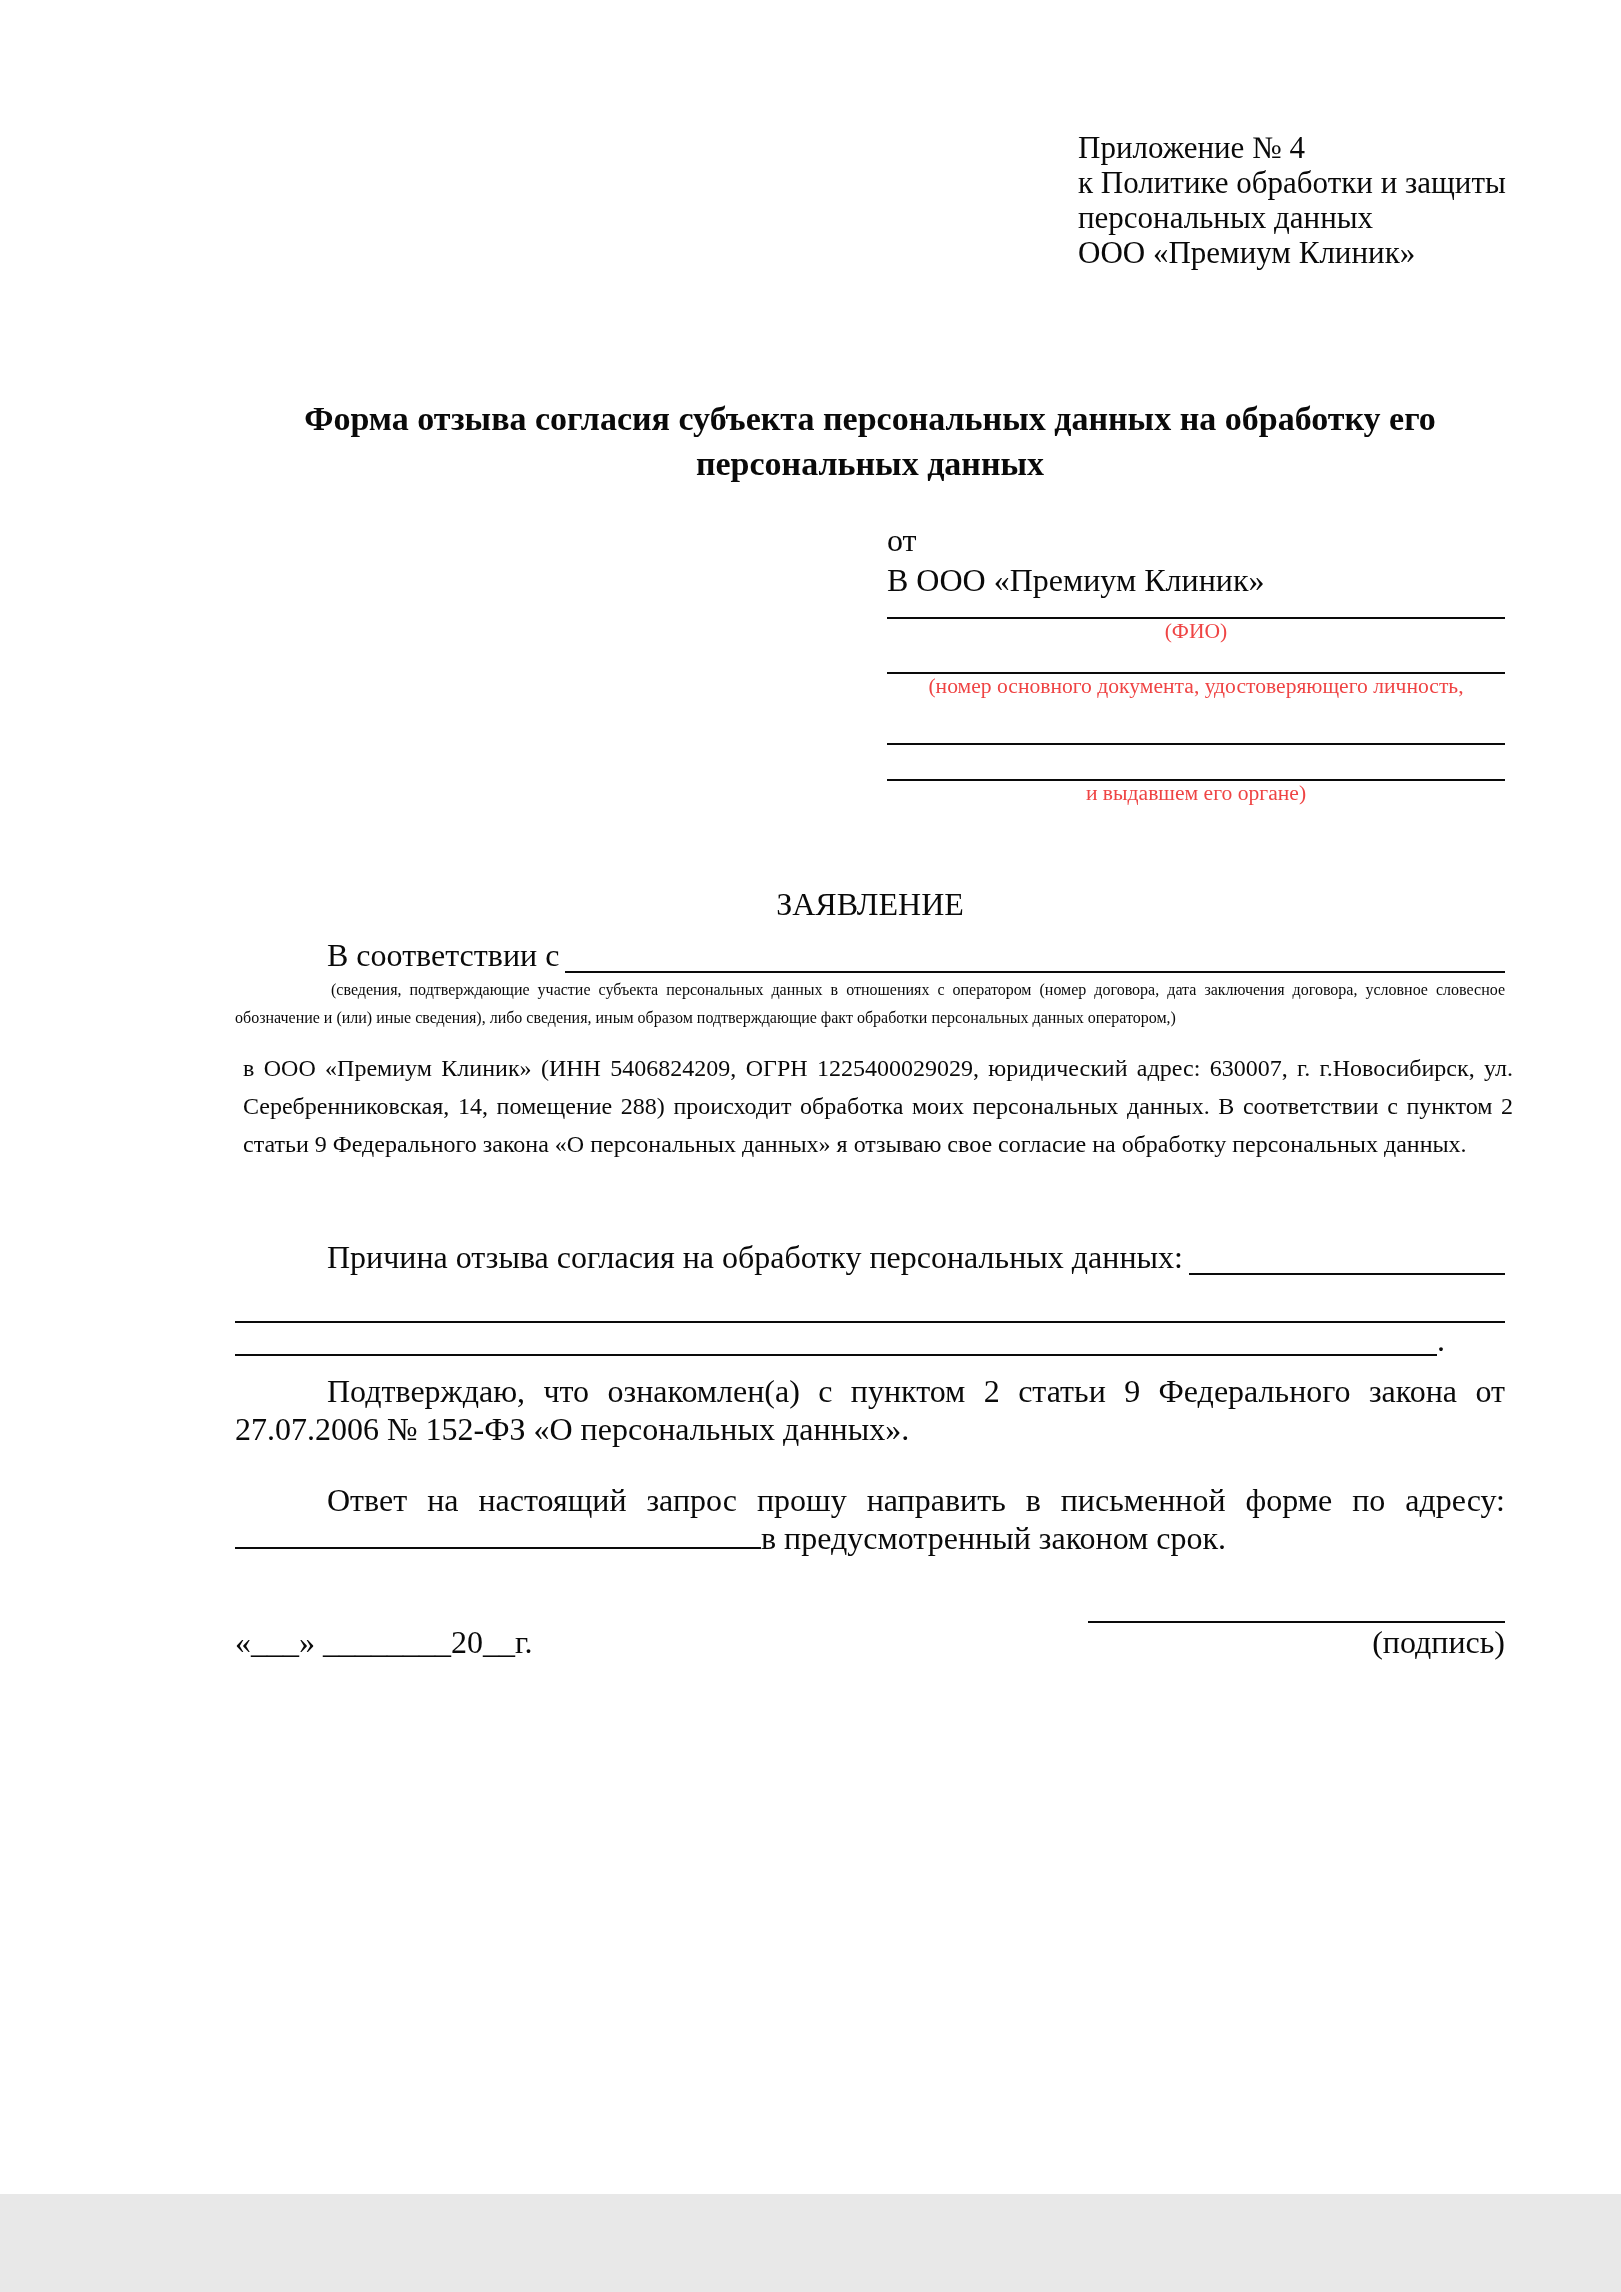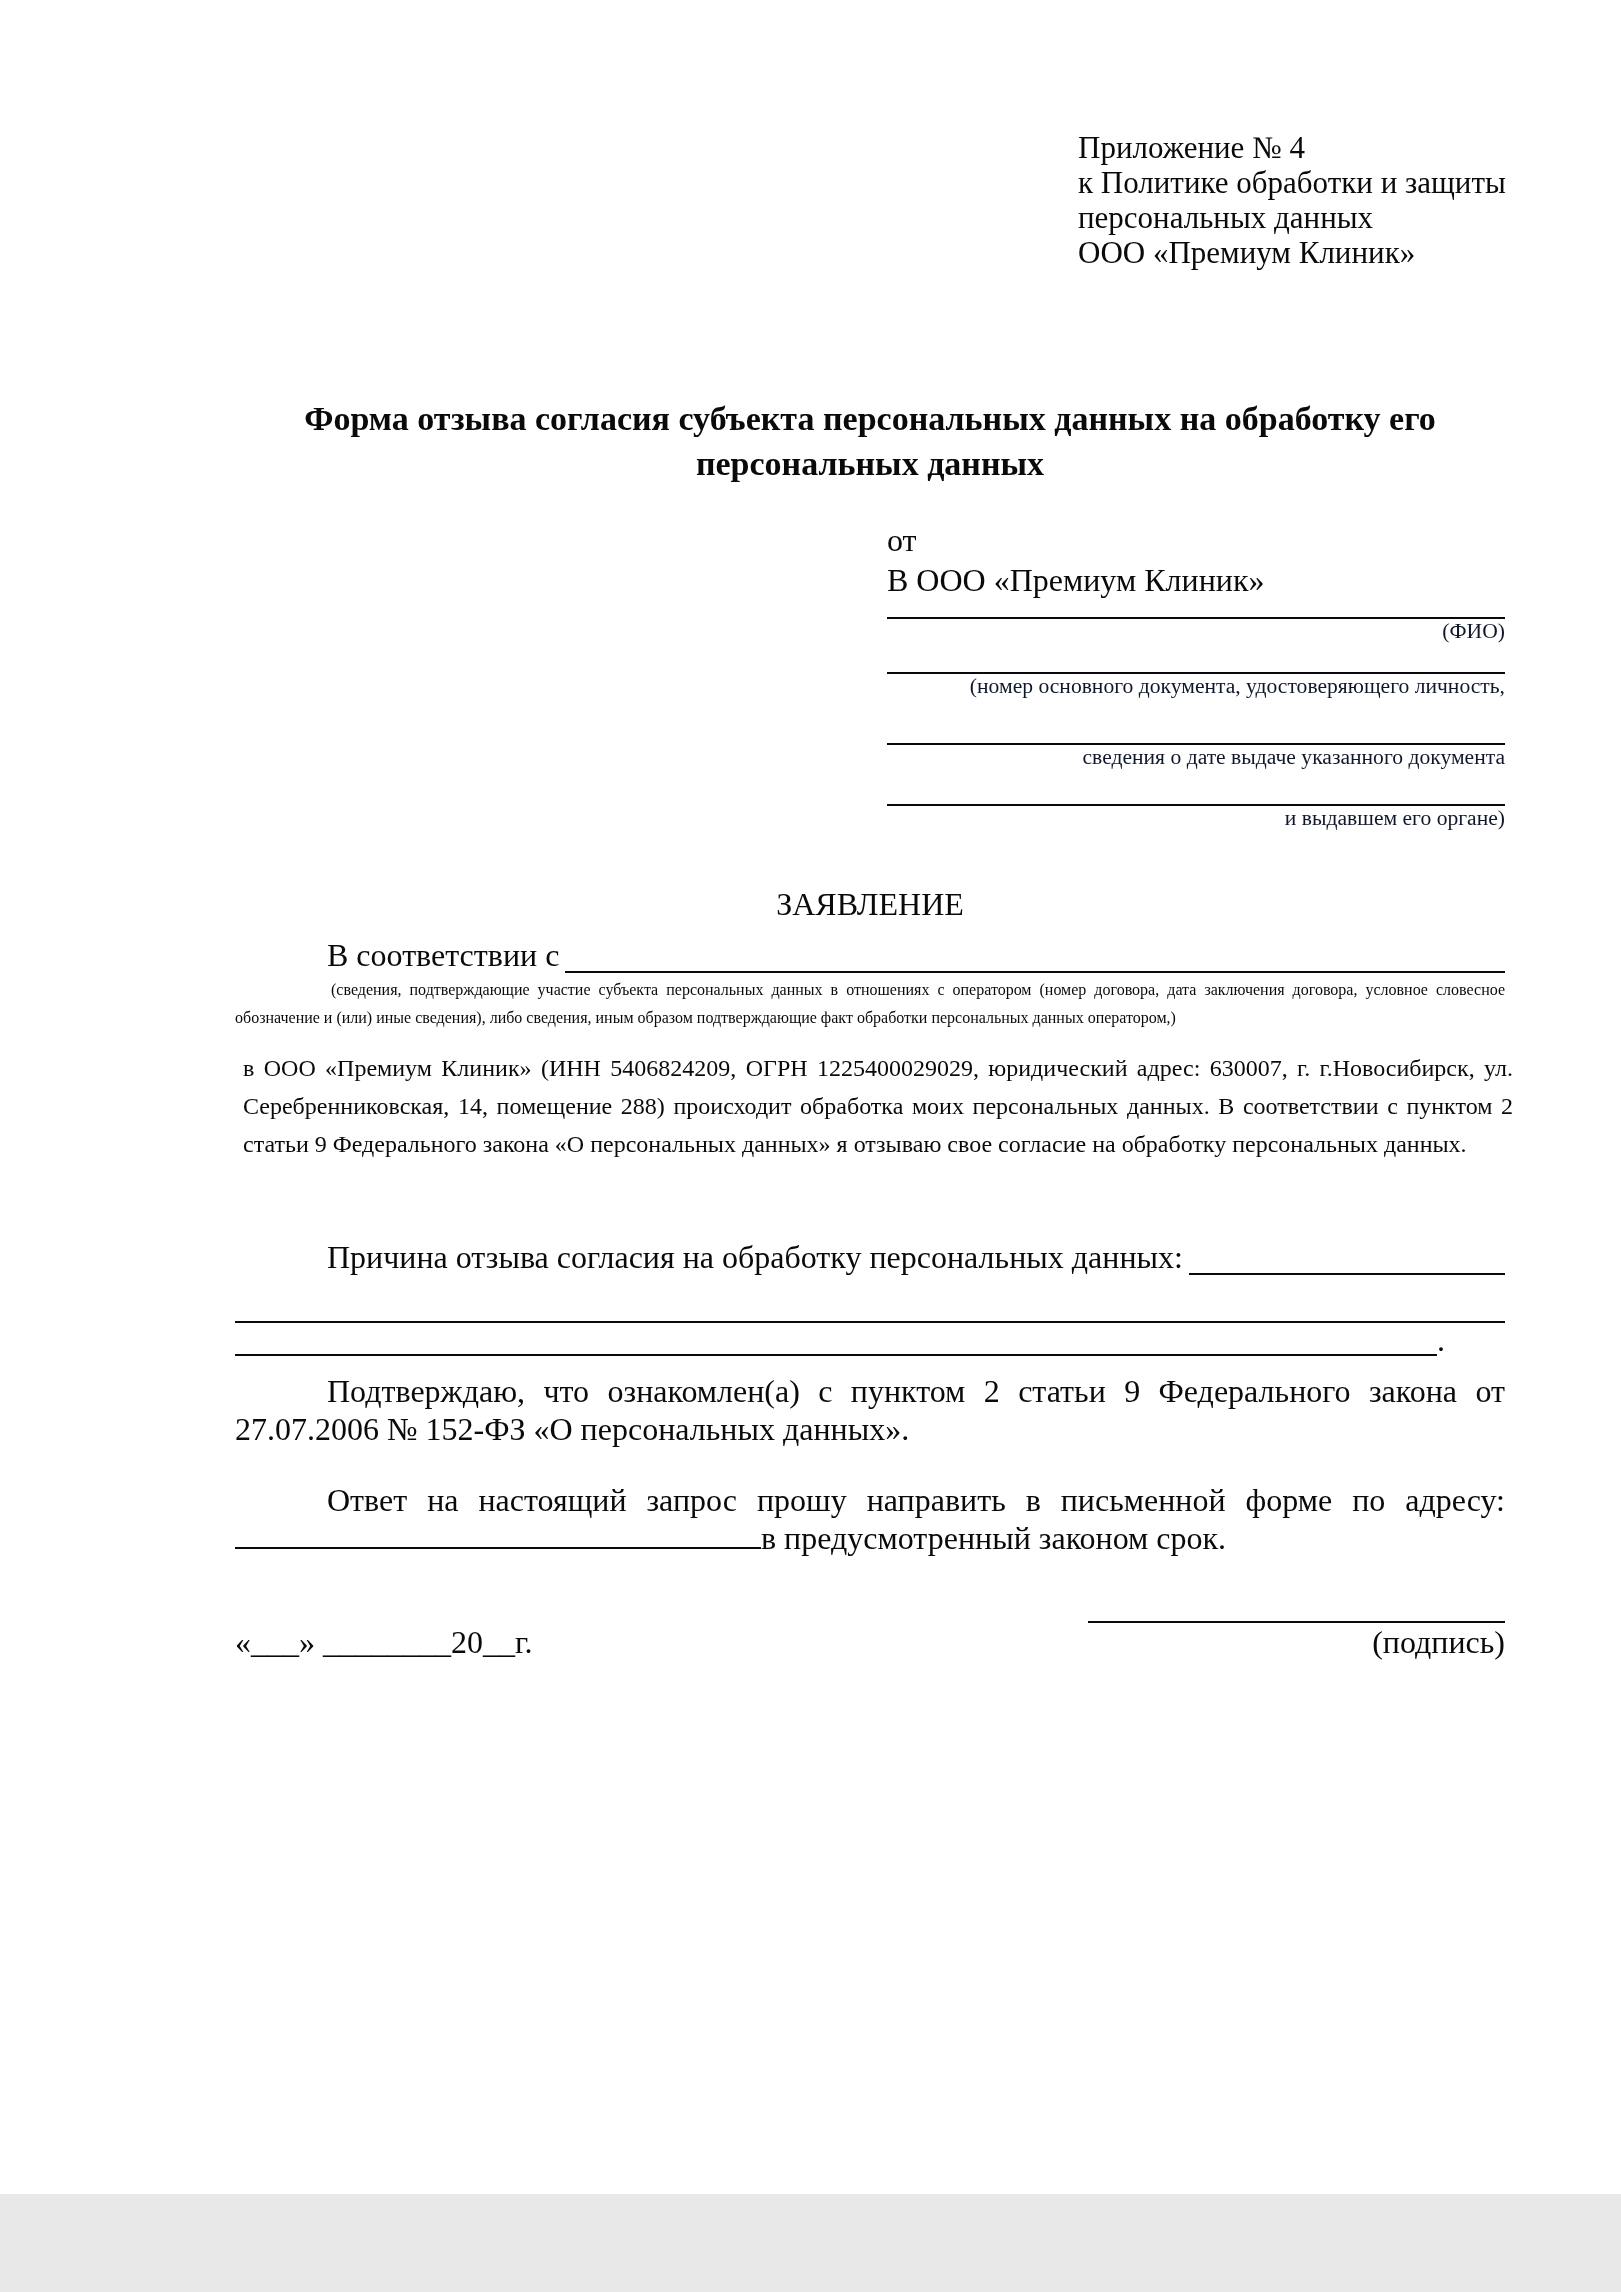--- a/index.html
+++ b/index.html
@@ -25,21 +25,21 @@
   .addr {
     position: absolute; left: 887px; top: 520px; width: 618px;
     font-size: 32px; line-height: 40px;
   }
   .bl { border-bottom: 2.9px solid #0a0a0a; }
   .bl1 { height: 18.6px; }
   .bl2 { height: 30px; }
   .bl3 { height: 45px; }
   .bl4 { height: 36px; }
   .cap {
-    font-size: 21.6px; line-height: 25.5px; text-align: right; color: #0f172a;
+    font-size: 21.6px; line-height: 25.5px; text-align: center; color: #ef4444;
   }
   .heading {
     position: absolute; left: 235px; top: 885px; width: 1270px;
     font-size: 32px; line-height: 39px; text-align: center;
   }
   .introrow {
     position: absolute; left: 235px; top: 936px; width: 1270px; height: 39px;
     display: flex; font-size: 32px; line-height: 39px;
   }
   .introrow .label { padding-left: 92px; white-space: nowrap; }
@@ -108,21 +108,20 @@
   <div class="title">Форма отзыва согласия субъекта персональных данных на обработку его персональных данных</div>
 
   <div class="addr">
     <div>от</div>
     <div>В ООО «Премиум Клиник»</div>
     <div class="bl bl1"></div>
     <div class="cap">(ФИО)</div>
     <div class="bl bl2"></div>
     <div class="cap">(номер основного документа, удостоверяющего личность,</div>
     <div class="bl bl3"></div>
-    <div class="cap">сведения о дате выдаче указанного документа</div>
     <div class="bl bl4"></div>
     <div class="cap">и выдавшем его органе)</div>
   </div>
 
   <div class="heading">ЗАЯВЛЕНИЕ</div>
 
   <div class="introrow">
     <span class="label">В соответствии с</span>
     <span class="fill"></span>
   </div>

